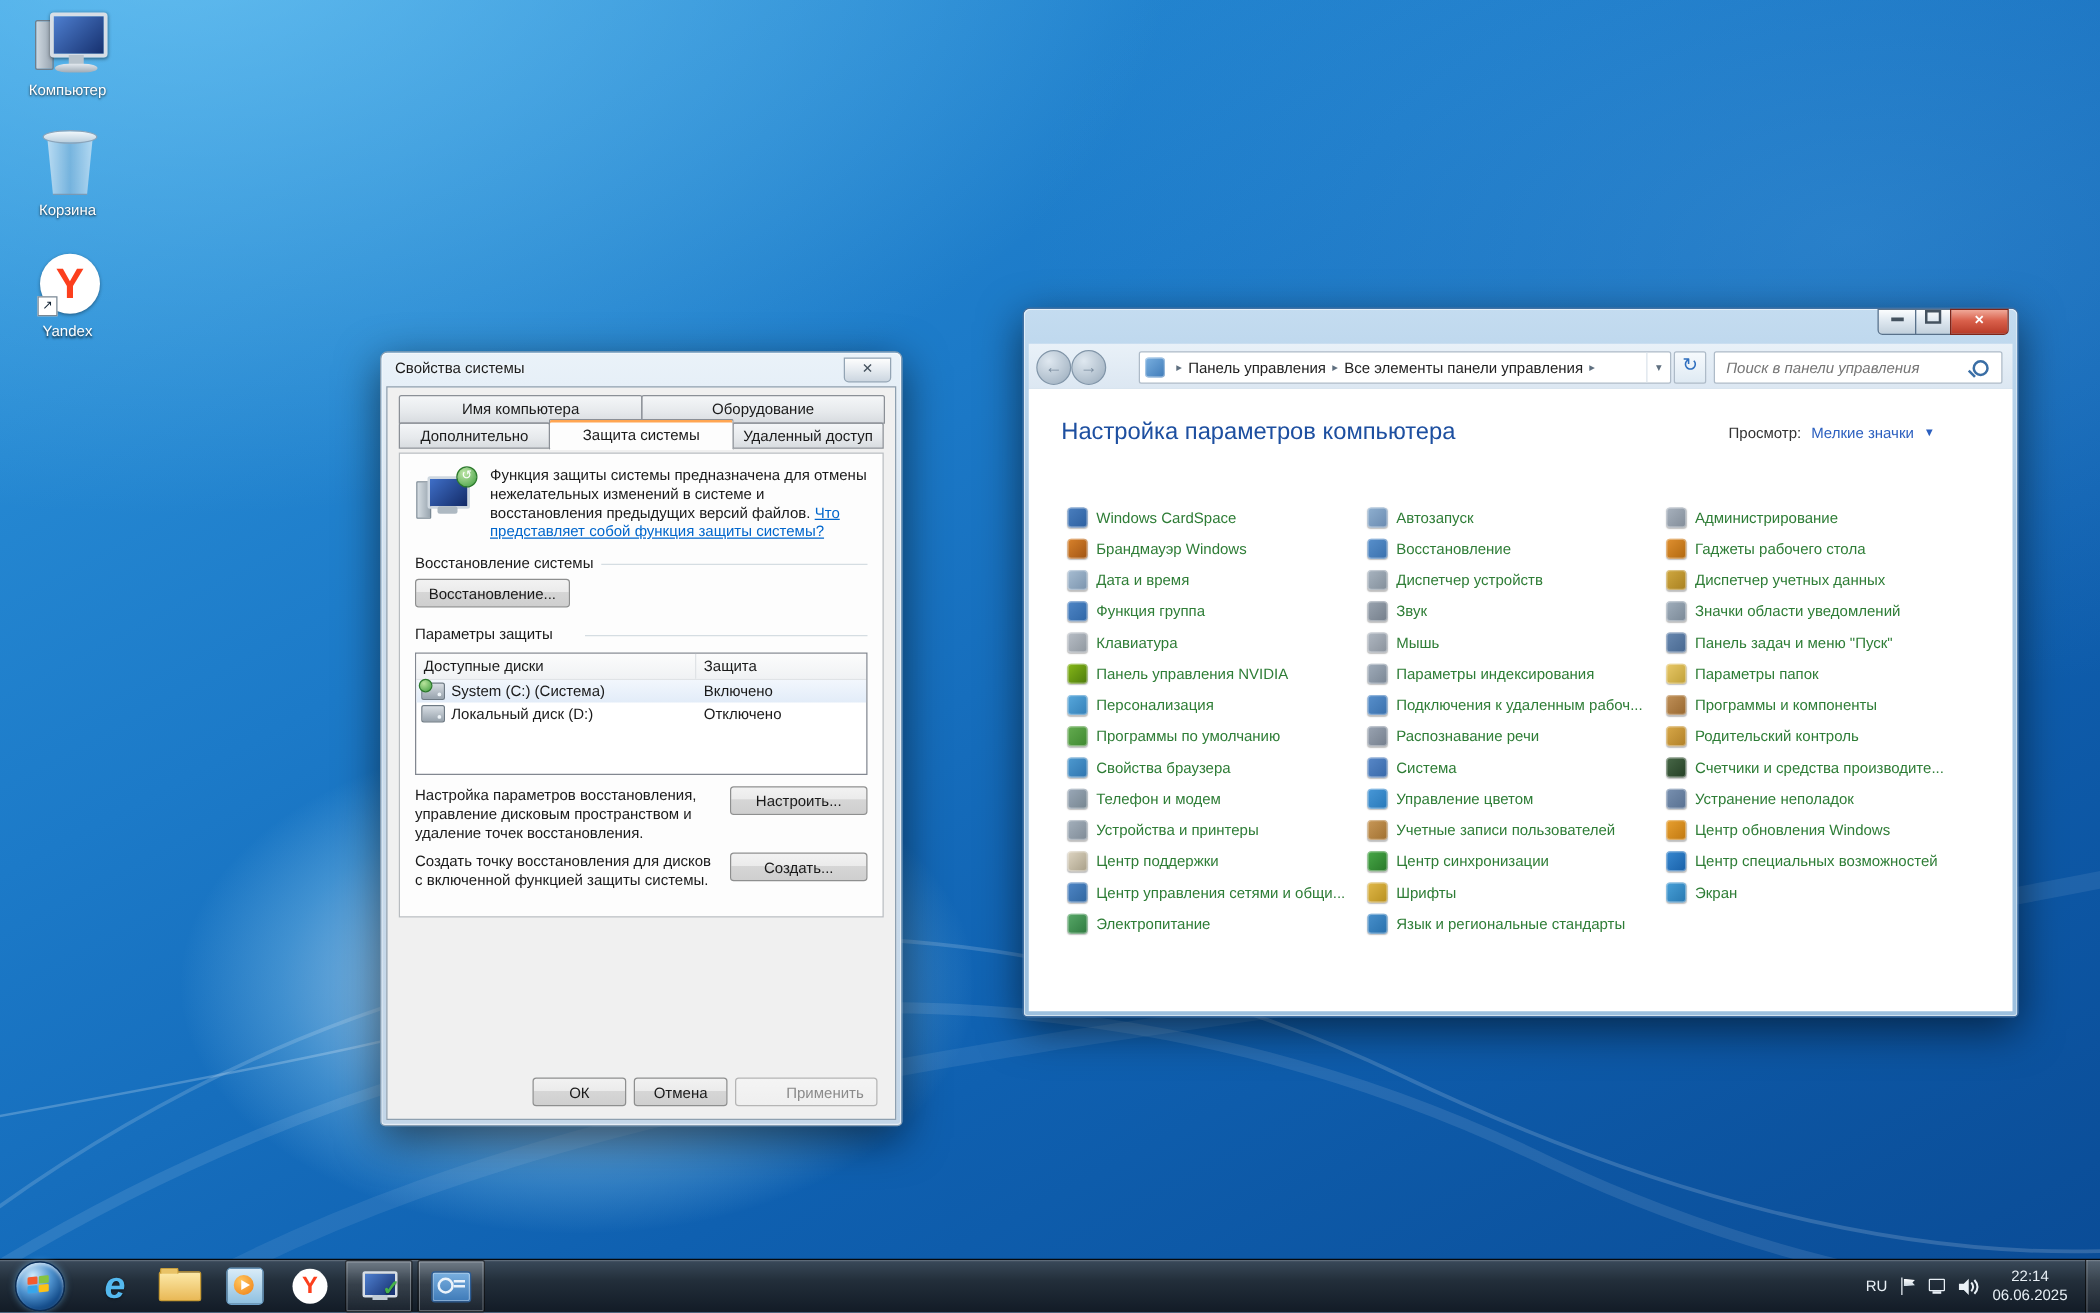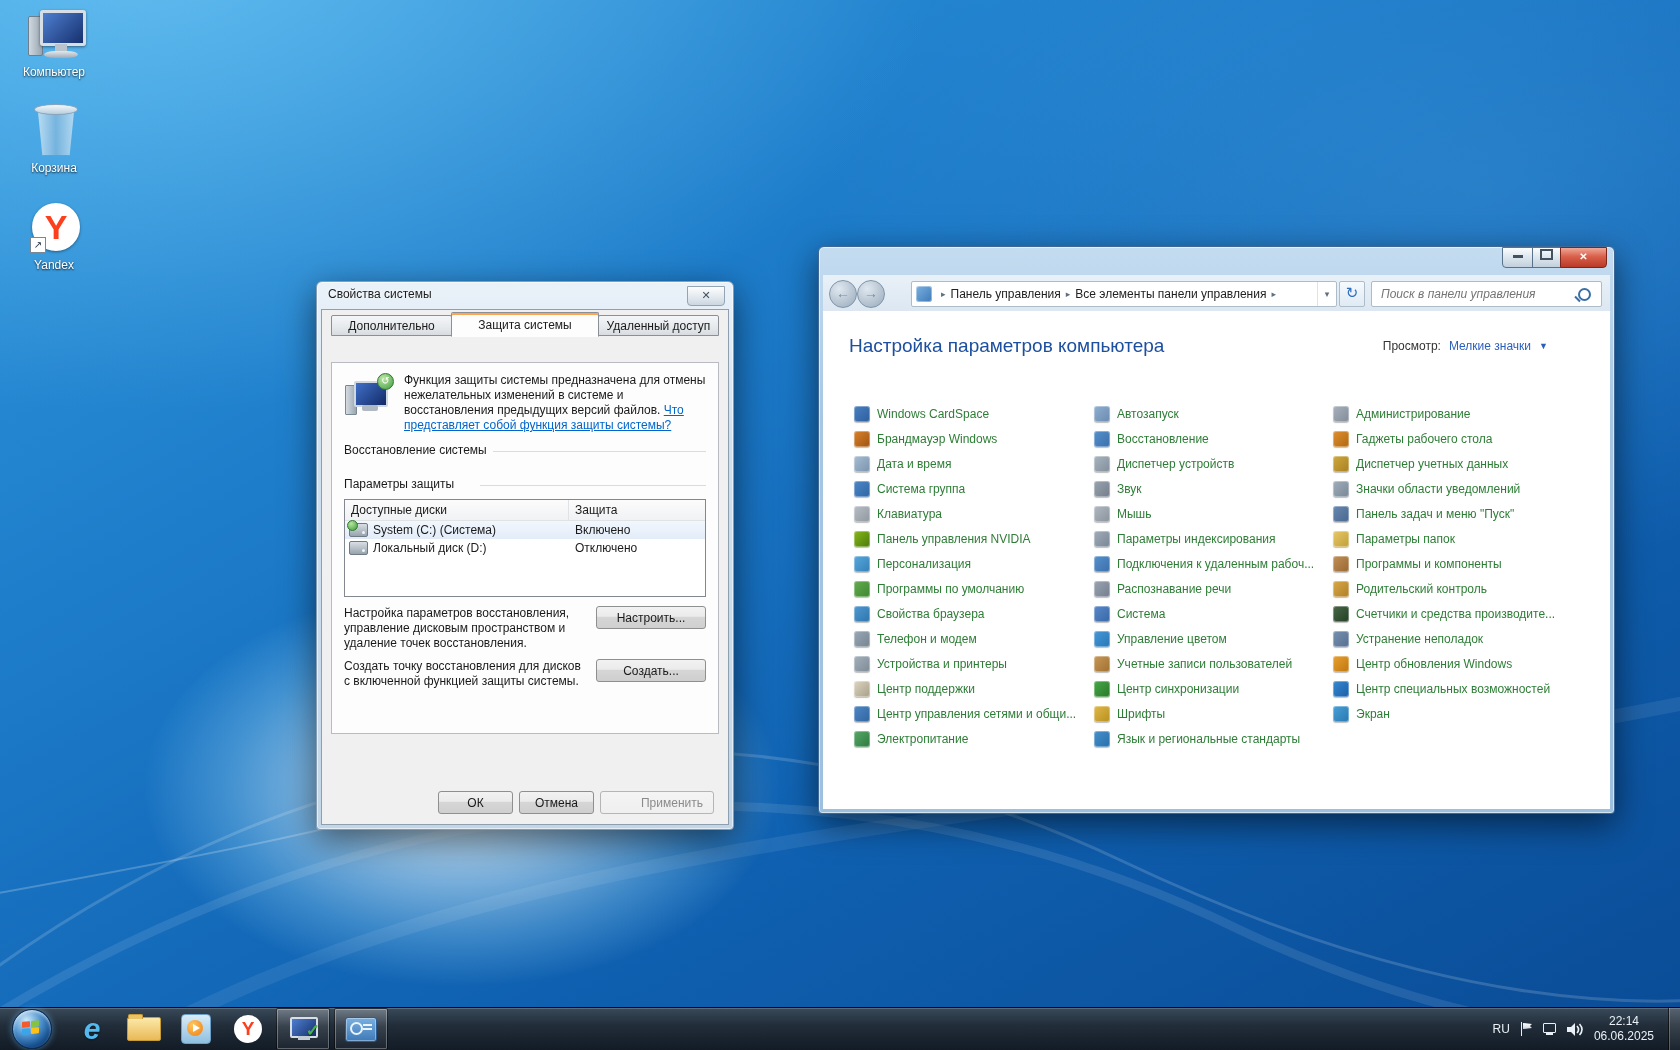--- a/index.html
+++ b/index.html
@@ -238,28 +238,32 @@
       </div>
       <div class="desk-icon" style="top: 199px;">
         <div class="ig ig-yandex">
           <div class="ycirc">Y</div>
           <div class="ysc">↗</div>
         </div>
         <div class="dlabel">Yandex</div>
       </div>
     </div>
 
-  <div class="win dialog-win" style="left:316px;top:281px;width:418px;height:549px;">
+  <div class="win dialog-win" style="left:304px;top:281px;width:418px;height:620px;">
     <div class="frame"></div>
     <div class="titlebar">
       <span class="title-text">Свойства системы</span>
       <div class="dlg-close">✕</div>
     </div>
     <div class="dlg-client">
       <div class="tabs">
+        <div class="tabrow top" id="tabs-top">
+            <div class="tab">Имя компьютера</div>
+            <div class="tab">Оборудование</div>
+          </div>
         <div class="tabrow bot" id="tabs-bot">
             <div class="tab" style="width: 121px; box-sizing: border-box;">Дополнительно</div>
             <div class="tab active" style="width: 148px; box-sizing: border-box;">Защита системы</div>
             <div class="tab" style="width: 121px; box-sizing: border-box;">Удаленный доступ</div>
           </div>
       </div>
       <div class="tabpage">
         <div class="intro">
           <div class="sysprot-ic">
             <div class="tower"></div>
@@ -267,20 +271,23 @@
               <div class="stand"></div>
               <div class="badge">↺</div>
           </div>
           <div class="intro-text"><span>Функция защиты системы предназначена для отмены нежелательных изменений в системе и восстановления предыдущих версий файлов. </span><a class="dlg-link">Что представляет собой функция защиты системы?</a></div>
         </div>
         <div class="group">
           <span class="gl">Восстановление системы</span>
             <div class="line"></div>
         </div>
         <div class="row2">
+          <div class="btncell">
+              <button class="pushbtn">Восстановление...</button>
+            </div>
         </div>
         <div class="group" style="margin-top:14px;gap:20px;">
           <span class="gl">Параметры защиты</span>
             <div class="line"></div>
         </div>
         <div class="disklist">
           <div class="dl-head">
             <div class="c1">Доступные диски</div>
             <div class="c2">Защита</div>
           </div>
@@ -364,21 +371,21 @@
           <div class="cp-item">
             <span class="cpi" style="background: linear-gradient(135deg, rgb(217, 130, 43), rgb(159, 84, 20));"></span>
             <span>Брандмауэр Windows</span>
           </div>
           <div class="cp-item">
             <span class="cpi" style="background: linear-gradient(135deg, rgb(167, 189, 210), rgb(122, 147, 173));"></span>
             <span>Дата и время</span>
           </div>
           <div class="cp-item">
             <span class="cpi" style="background: linear-gradient(135deg, rgb(79, 134, 198), rgb(47, 102, 166));"></span>
-            <span>Система группа</span>
+            <span>Функция группа</span>
           </div>
           <div class="cp-item">
             <span class="cpi" style="background: linear-gradient(135deg, rgb(184, 190, 198), rgb(143, 151, 159));"></span>
             <span>Клавиатура</span>
           </div>
           <div class="cp-item">
             <span class="cpi" style="background: linear-gradient(135deg, rgb(134, 184, 24), rgb(76, 122, 12));"></span>
             <span>Панель управления NVIDIA</span>
           </div>
           <div class="cp-item">

